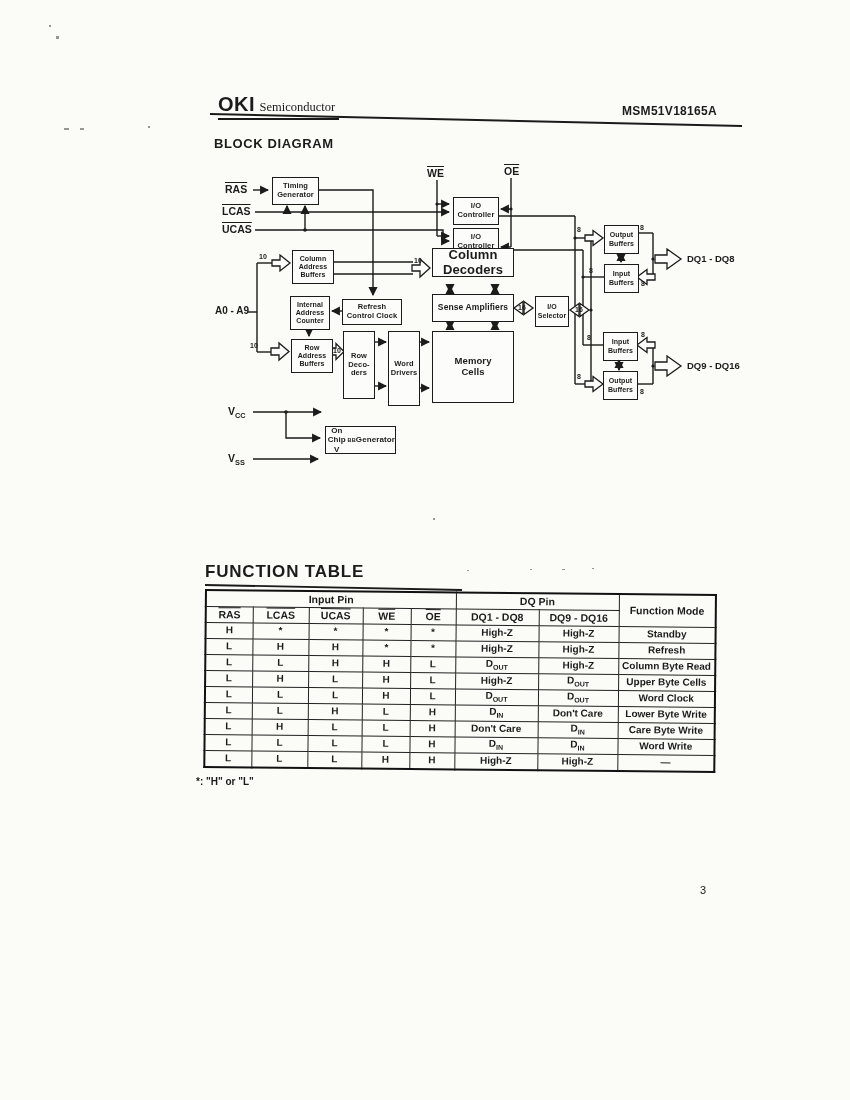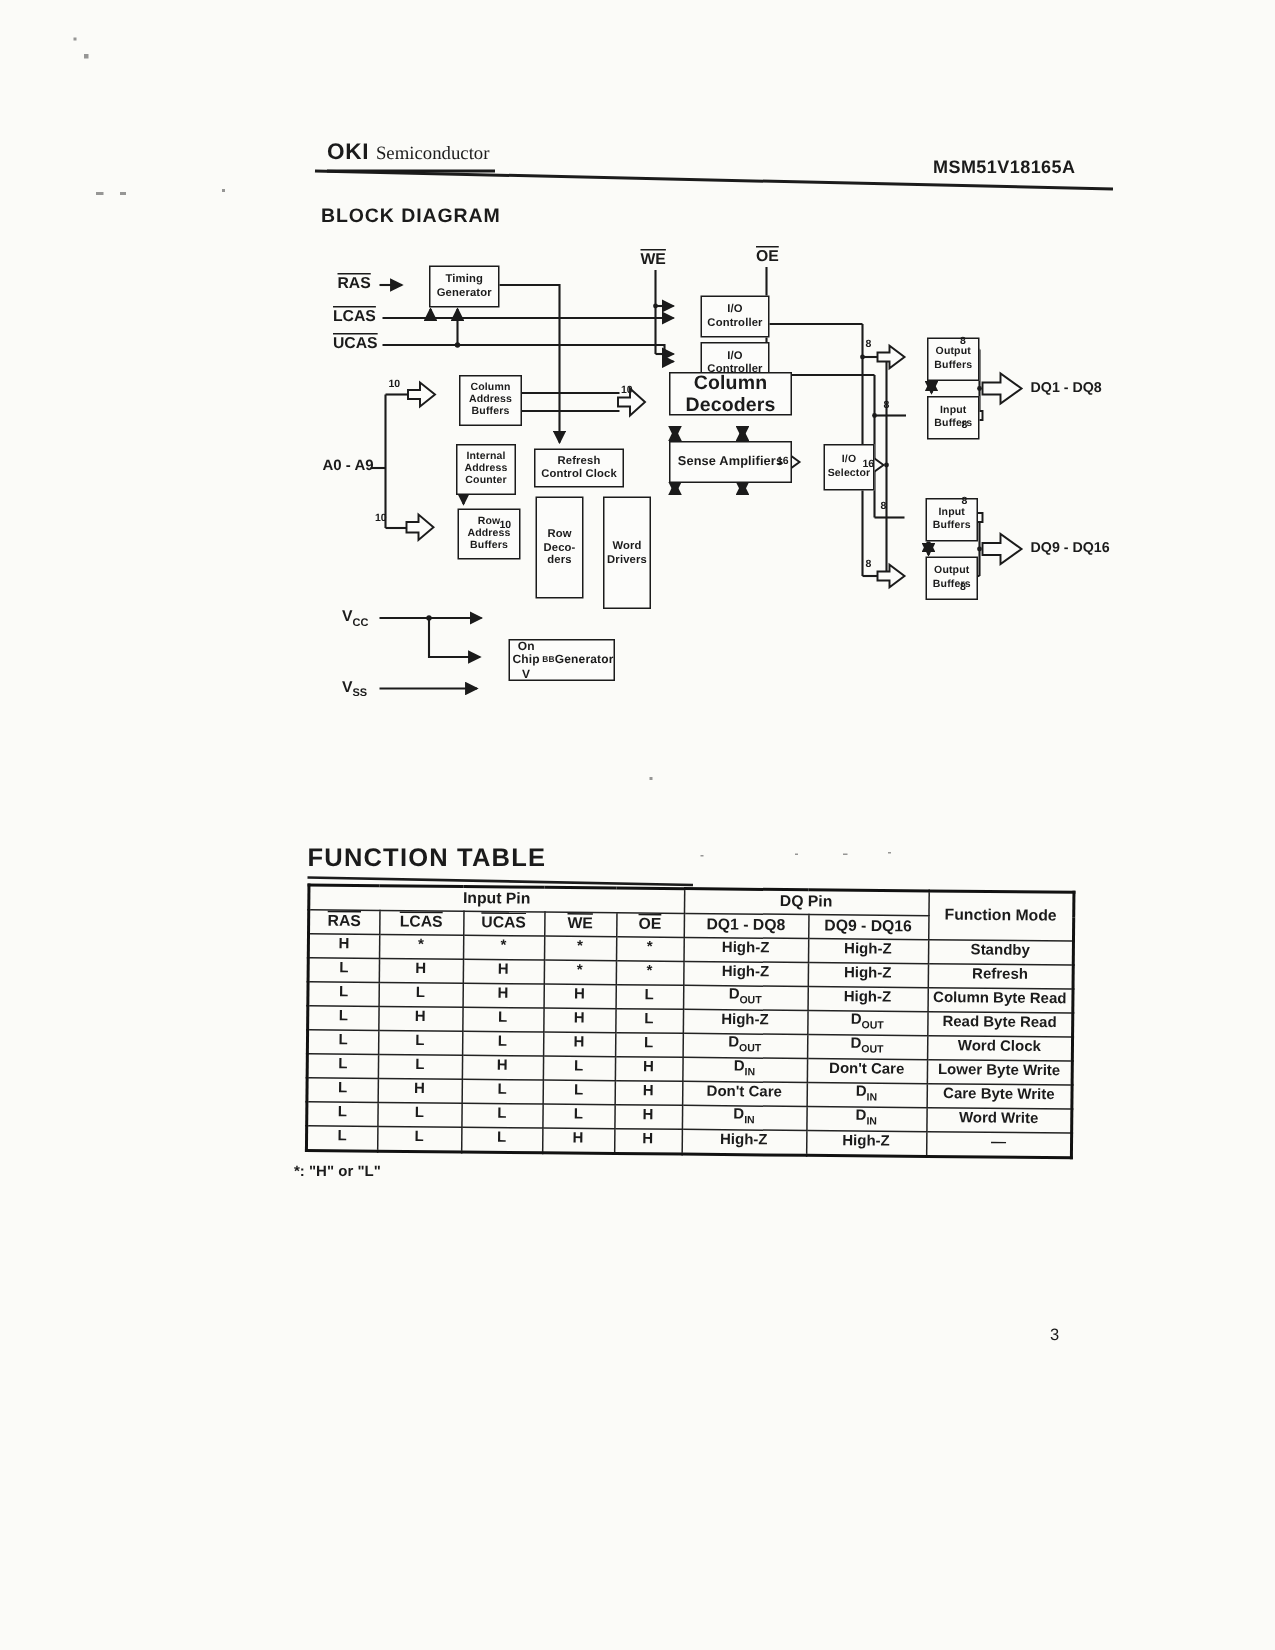--- a/index.html
+++ b/index.html
@@ -1,29 +1,29 @@
 <!DOCTYPE html>
 <html><head>
 <meta charset="utf-8">
 <style>
   html,body{margin:0;padding:0;background:#e8e8e6;}
   .page{position:relative;width:850px;height:1100px;background:#fbfbf8;
         font-family:"Liberation Sans",sans-serif;color:#1b1b1b;overflow:hidden;}
   .abs{position:absolute;}
   
   .brand{left:218px;top:93px;border-bottom:2.2px solid #191919;padding:0 4px 2px 0;white-space:nowrap;}
-  .brand b{font-size:15px;letter-spacing:.5px;}
+  .brand b{font-size:20px;letter-spacing:.5px;}
   .brand span{font-size:12.5px;font-family:"Liberation Serif",serif;}
   .partnum{left:622px;top:104px;font-size:12px;font-weight:bold;letter-spacing:.3px;}
   .h-block{left:214px;top:136px;font-size:13px;font-weight:bold;letter-spacing:.6px;}
   
   svg.wires{left:0;top:0;position:absolute;pointer-events:none;}
   .dbox{position:absolute;border:1.6px solid #1b1b1b;background:#fcfcfa;display:flex;
         align-items:center;justify-content:center;text-align:center;font-weight:bold;
-        line-height:1.15;letter-spacing:.1px;margin-left:14px;}
+        line-height:1.15;letter-spacing:.1px;}
   .sig{position:absolute;font-size:10.5px;font-weight:bold;white-space:nowrap;}
   .busnum{position:absolute;font-size:7px;font-weight:bold;}
   .ovl{text-decoration:overline;}
   sub{font-size:70%;}
   
   .ft-title{left:205px;top:562px;font-size:17px;font-weight:bold;letter-spacing:.8px;}
   table.ftable{position:absolute;left:205px;top:589px;border-collapse:collapse;
         transform:rotate(.55deg);transform-origin:0 0;background:#fbfbf8;}
   .ftable th,.ftable td{border:1.4px solid #222;font-size:10px;font-weight:bold;
         text-align:center;padding:0 2px;height:15px;line-height:1.05;white-space:nowrap;}
@@ -153,20 +153,21 @@
   <div class="dbox" style="left:453px;top:228px;width:44px;height:26px;font-size:7.5px">I/O<br>Controller</div>
   <div class="dbox" style="left:292px;top:250px;width:40px;height:32px;font-size:7px">Column<br>Address<br>Buffers</div>
   <div class="dbox" style="left:432px;top:248px;width:80px;height:27px;font-size:13px">Column Decoders</div>
   <div class="dbox" style="left:432px;top:294px;width:80px;height:26px;font-size:8.5px">Sense Amplifiers</div>
   <div class="dbox" style="left:535px;top:296px;width:32px;height:29px;font-size:7px">I/O<br>Selector</div>
   <div class="dbox" style="left:290px;top:296px;width:38px;height:32px;font-size:7px">Internal<br>Address<br>Counter</div>
   <div class="dbox" style="left:342px;top:299px;width:58px;height:24px;font-size:7.5px">Refresh<br>Control Clock</div>
   <div class="dbox" style="left:291px;top:339px;width:40px;height:32px;font-size:7px">Row<br>Address<br>Buffers</div>
   <div class="dbox" style="left:343px;top:331px;width:30px;height:66px;font-size:7.5px">Row<br>Deco-<br>ders</div>
   <div class="dbox" style="left:388px;top:331px;width:30px;height:73px;font-size:7.5px">Word<br>Drivers</div>
+  <div class="dbox" style="left:432px;top:331px;width:80px;height:70px;font-size:9.5px">Memory<br>Cells</div>
   <div class="dbox" style="left:604px;top:225px;width:33px;height:27px;font-size:7px">Output<br>Buffers</div>
   <div class="dbox" style="left:604px;top:264px;width:33px;height:27px;font-size:7px">Input<br>Buffers</div>
   <div class="dbox" style="left:603px;top:332px;width:33px;height:27px;font-size:7px">Input<br>Buffers</div>
   <div class="dbox" style="left:603px;top:371px;width:33px;height:27px;font-size:7px">Output<br>Buffers</div>
   <div class="dbox" style="left:325px;top:426px;width:69px;height:26px;font-size:8px">On Chip<br>V<sub>BB</sub> Generator</div>
 
   <div class="sig" style="left:225px;top:183px"><span class="ovl">RAS</span></div>
   <div class="sig" style="left:222px;top:205px"><span class="ovl">LCAS</span></div>
   <div class="sig" style="left:222px;top:223px"><span class="ovl">UCAS</span></div>
   <div class="sig" style="left:427px;top:167px"><span class="ovl">WE</span></div>
@@ -252,21 +253,21 @@
           <td>Column Byte Read</td>
         </tr>
         <tr>
           <td>L</td>
           <td>H</td>
           <td>L</td>
           <td>H</td>
           <td>L</td>
           <td>High-Z</td>
           <td>D<sub>OUT</sub></td>
-          <td>Read Byte Read</td>
+          <td>Upper Byte Cells</td>
         </tr>
         <tr>
           <td>L</td>
           <td>L</td>
           <td>L</td>
           <td>H</td>
           <td>L</td>
           <td>D<sub>OUT</sub></td>
           <td>D<sub>OUT</sub></td>
           <td>Word Clock</td>

